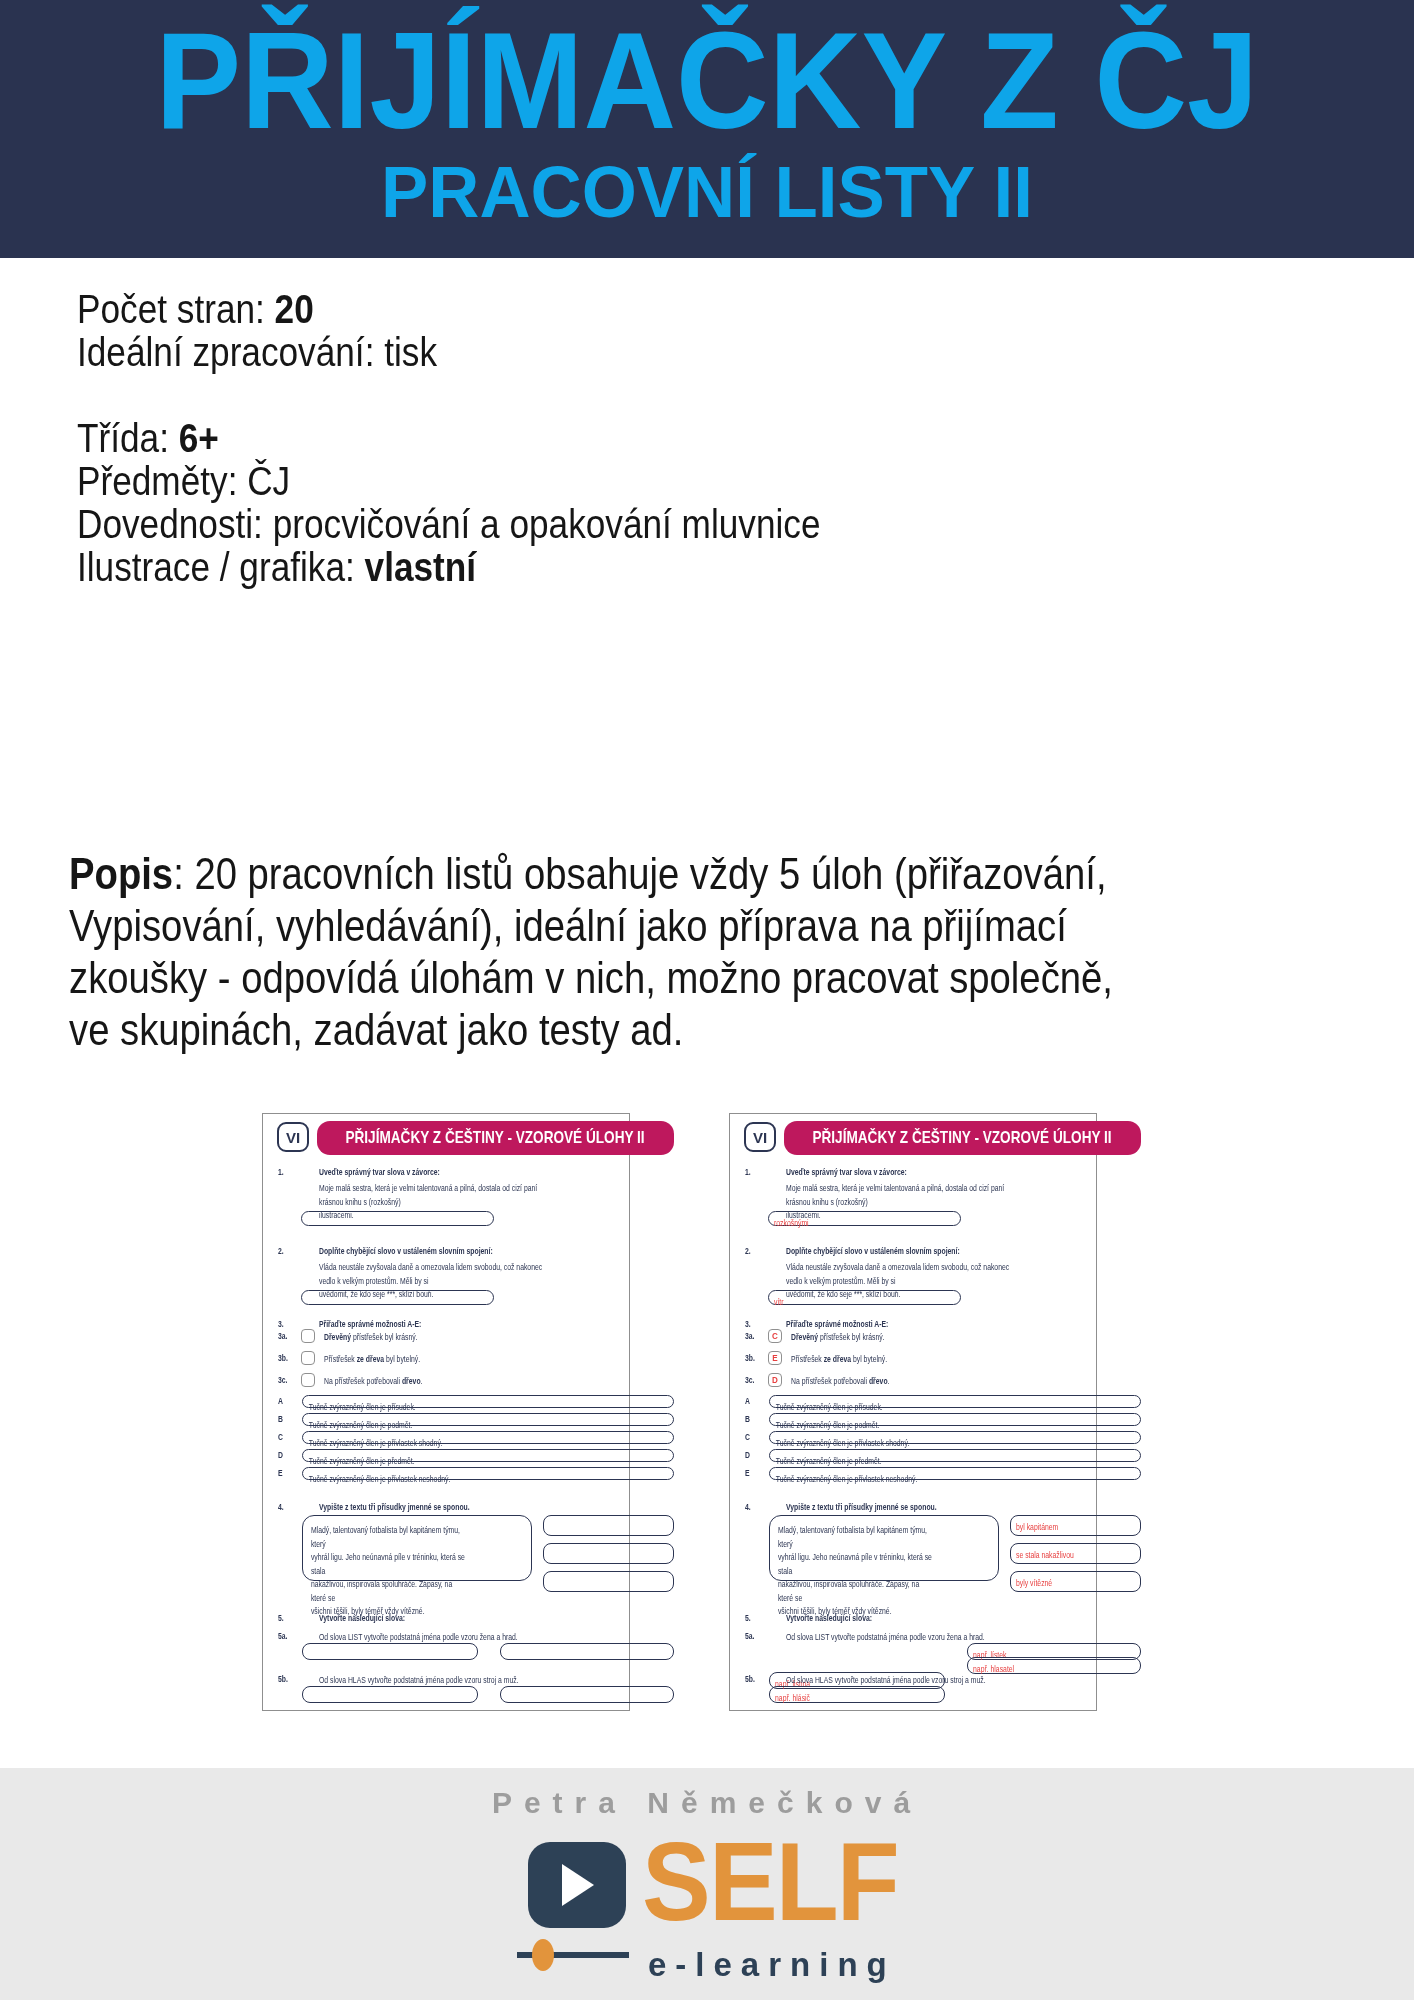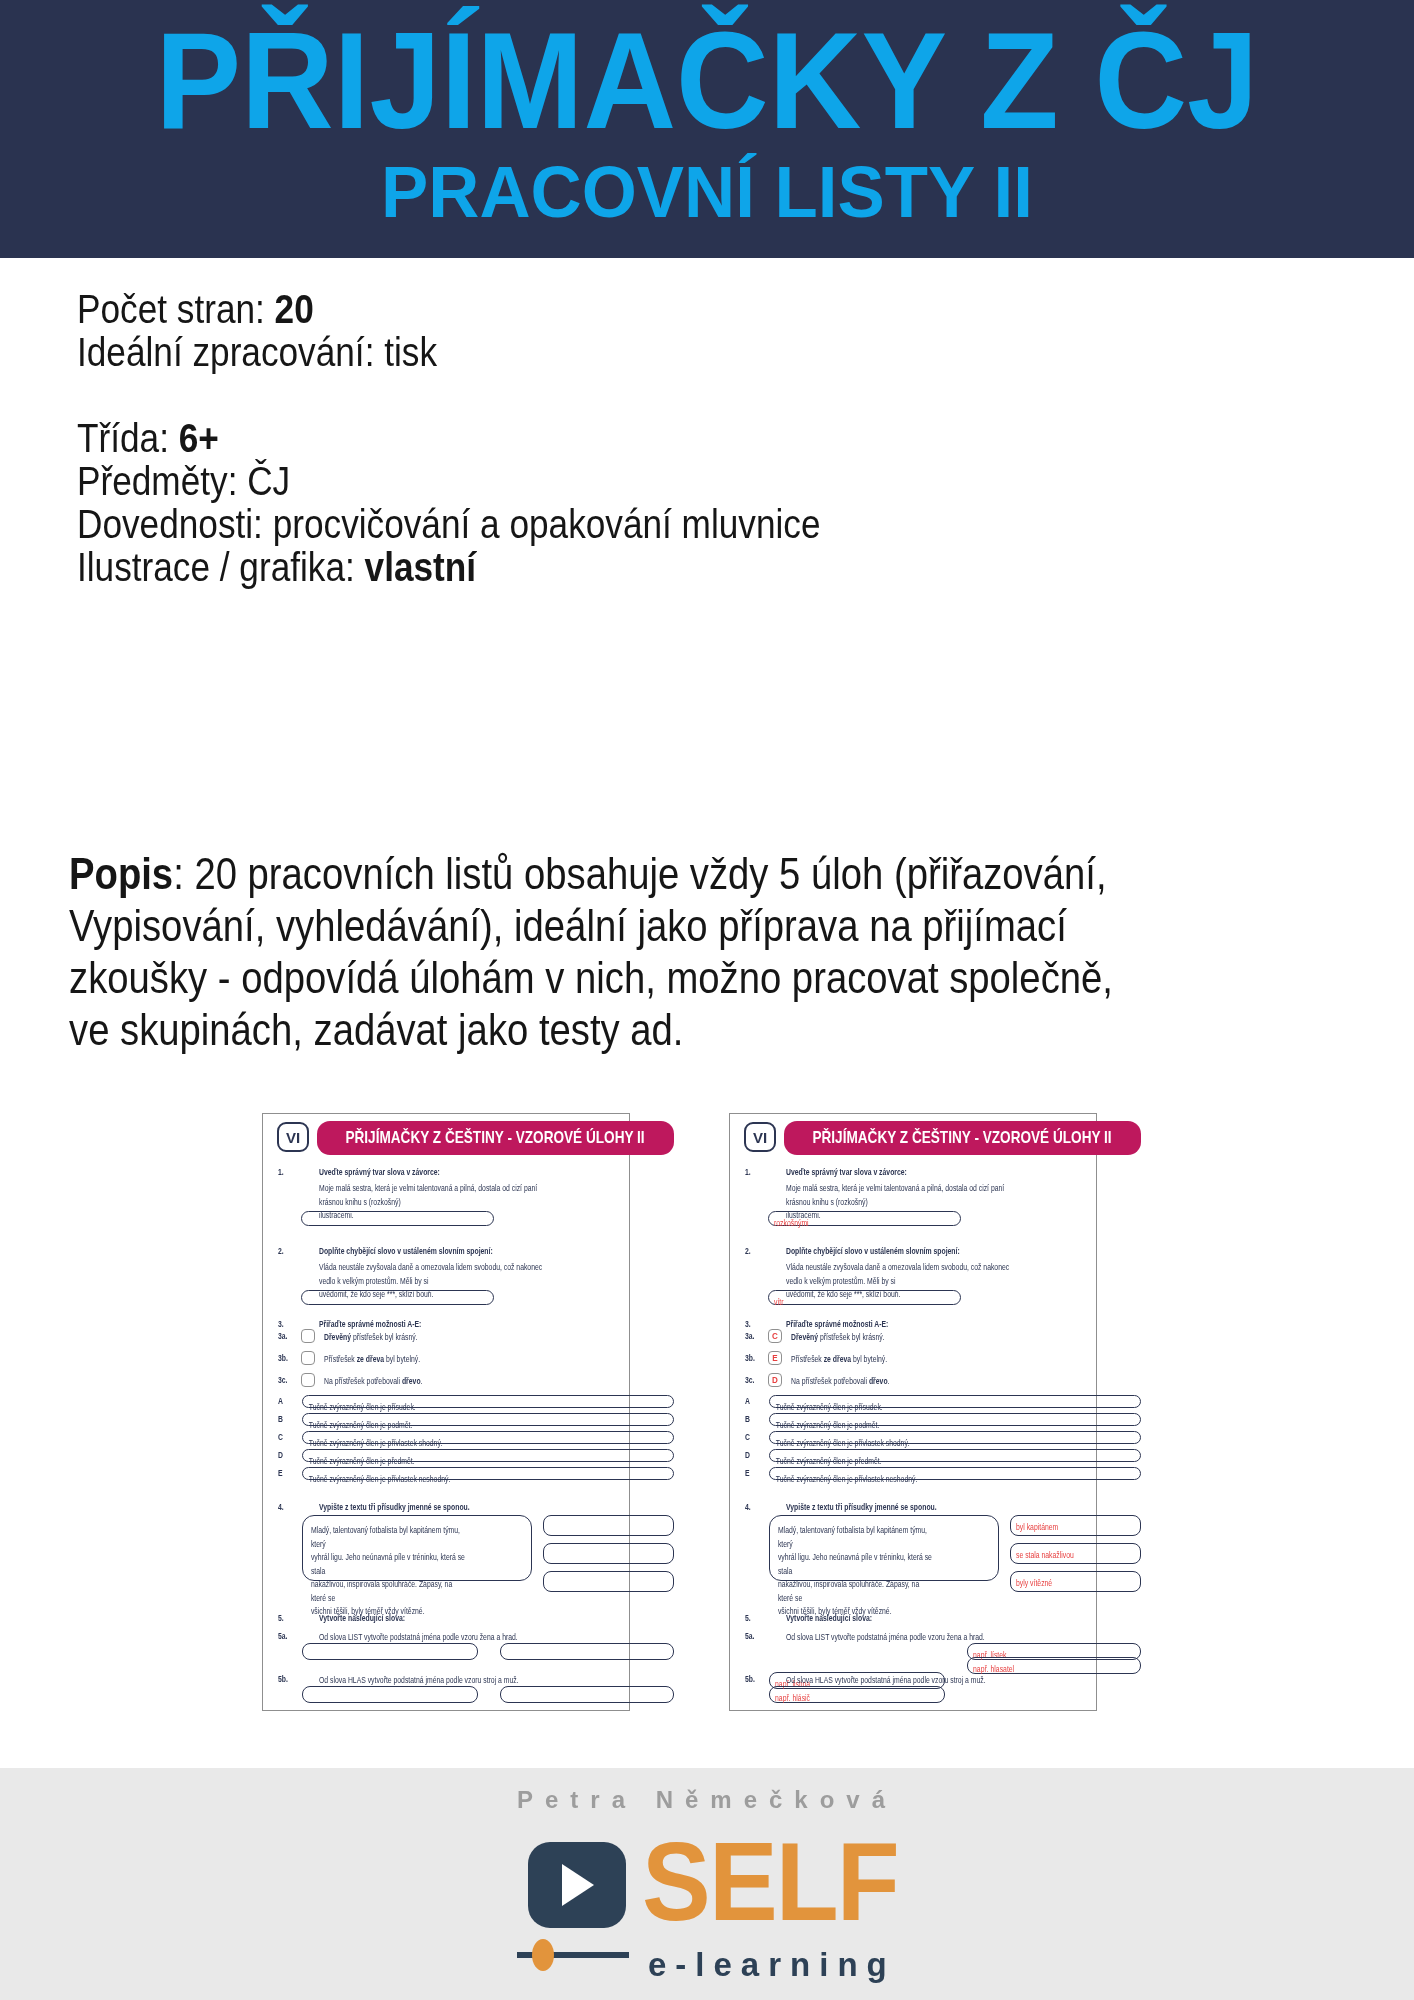--- a/index.html
+++ b/index.html
@@ -57,21 +57,21 @@
   .t4box .cx { padding:7px 0 0 11px; }
   .ansbox { border:1.2px solid #2c3552; border-radius:8px; width:131px; height:21px; }
   .ansbox .cx { padding-left:7px; line-height:20px; font-size:9.5px; }
   .wbox { border:1.2px solid #2c3552; border-radius:8px; height:17px; }
   .wbox .cx { padding-left:7px; line-height:16px; font-size:9.5px; }
   .fill .cx { line-height:14px; padding-left:7px; font-size:9.5px; }
   .red { color:#e74040; }
 
   
   .footer { position:absolute; left:0; top:1768px; width:1414px; height:232px; background:#e9e9e9; }
-  .author { position:absolute; left:0; top:18px; width:100%; text-align:center; font-size:24px;
+  .author { position:absolute; left:0; top:18px; width:100%; text-align:center; font-size:30px;
             font-weight:bold; letter-spacing:12px; color:#9d9d9d; }
   .play { position:absolute; left:528px; top:74px; width:98px; height:86px; background:#2d4156;
           border-radius:22px; }
   .play-tri { position:absolute; left:34px; top:22px; width:0; height:0;
               border-left:32px solid #ffffff; border-top:21px solid transparent;
               border-bottom:21px solid transparent; }
   .brand { position:absolute; left:642px; top:50px; font-size:112px; font-weight:bold;
            color:#e2943c; letter-spacing:-2px; line-height:1.15; transform:scaleX(0.92);
            transform-origin:0 0; white-space:nowrap; }
   .progress-line { position:absolute; left:517px; top:184px; width:112px; height:6px; background:#2d4156; }

